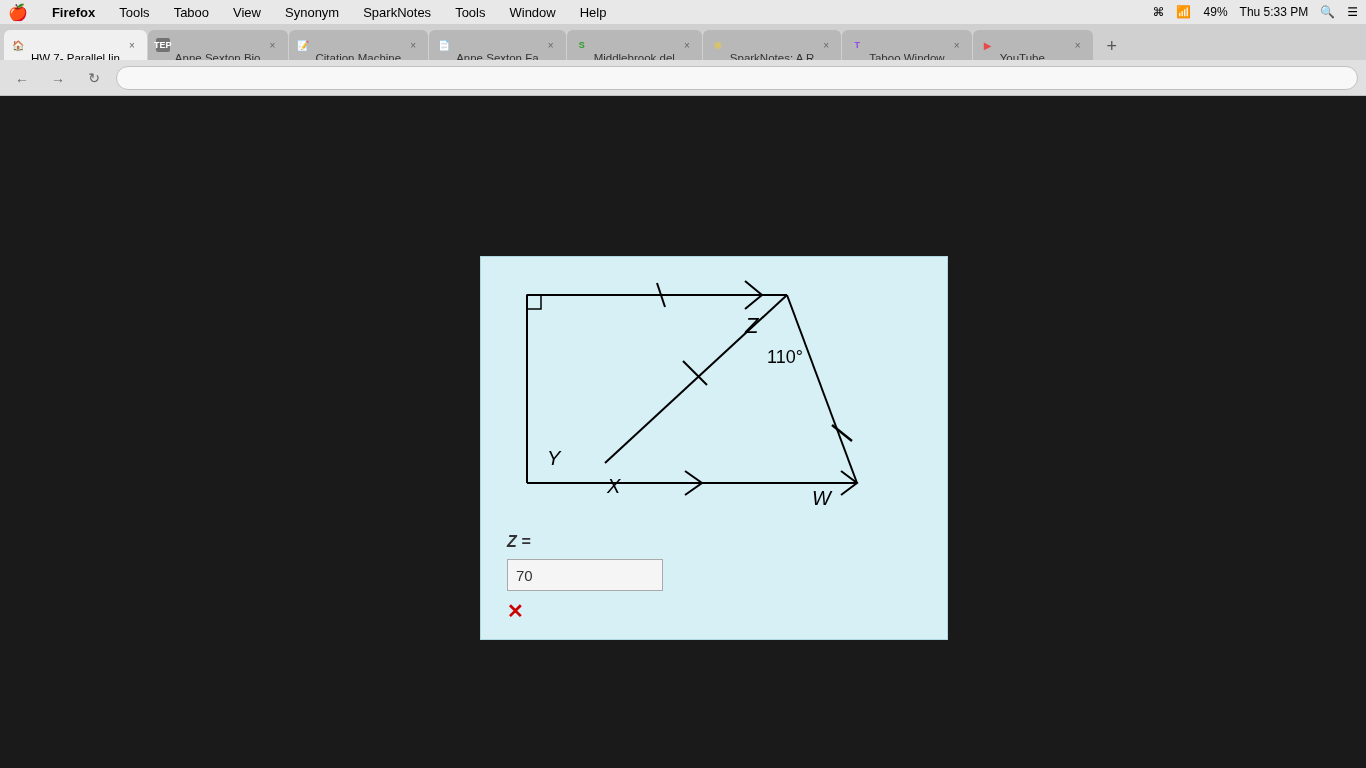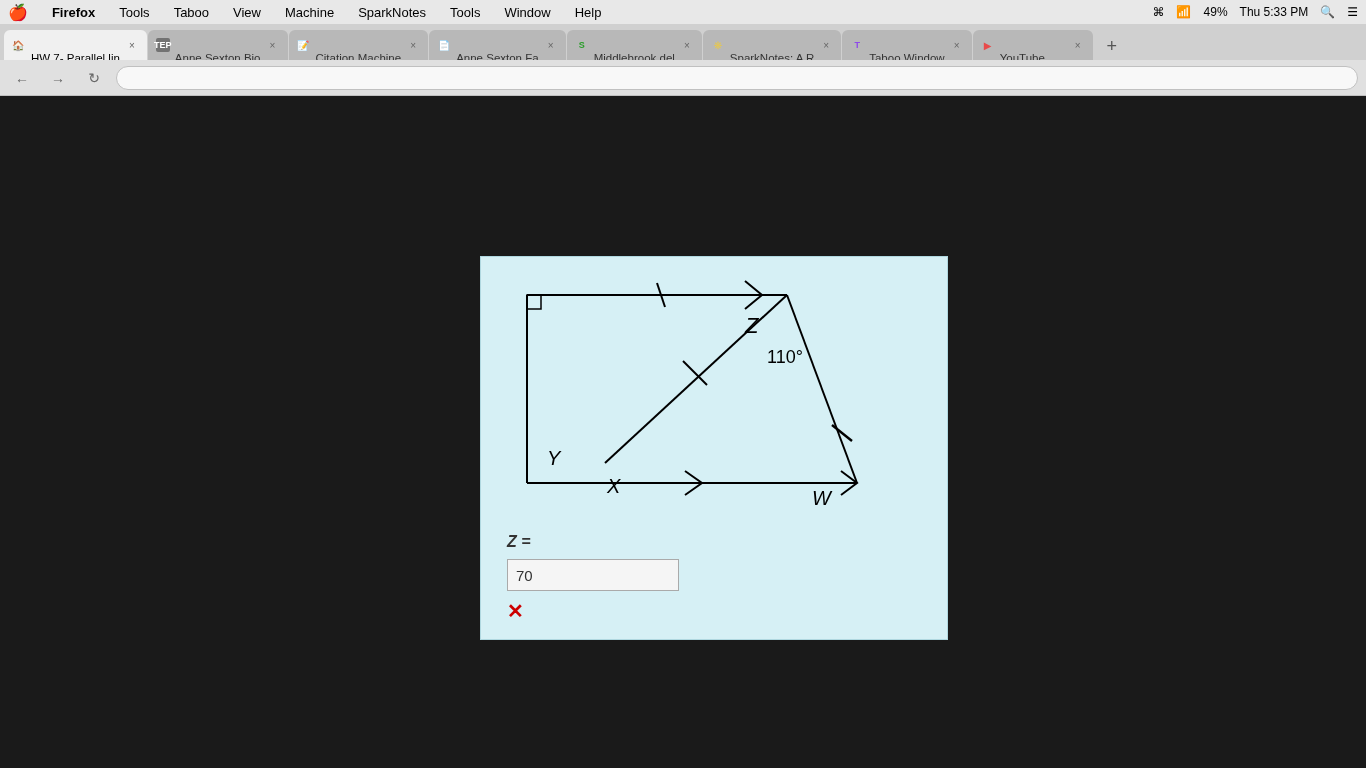--- a/index.html
+++ b/index.html
@@ -147,21 +147,21 @@
       padding: 0 10px;
     }
     .z-label {
       font-size: 16px;
       font-weight: bold;
       color: #333;
       margin-bottom: 8px;
       font-style: italic;
     }
     .answer-input {
-      width: 172px;
+      width: 156px;
       height: 32px;
       border: 1px solid #aaa;
       background: #f5f5f5;
       padding: 4px 8px;
       font-size: 15px;
       color: #333;
       outline: none;
     }
     .wrong-mark {
       margin-top: 8px;
@@ -205,21 +205,21 @@
   </style>
 </head>
 <body>
 
 <div class="menubar">
   <span class="menubar-apple">🍎</span>
   <span class="menubar-item bold">Firefox</span>
   <span class="menubar-item">Tools</span>
   <span class="menubar-item">Taboo</span>
   <span class="menubar-item">View</span>
-  <span class="menubar-item">Machine</span>
+  <span class="menubar-item">Synonym</span>
   <span class="menubar-item">SparkNotes</span>
   <span class="menubar-item">Tools</span>
   <span class="menubar-item">Window</span>
   <span class="menubar-item">Help</span>
   <div class="menubar-right">
     <span>⌘</span>
     <span>📶</span>
     <span>49%</span>
     <span>Thu 5:33 PM</span>
     <span>🔍</span>

